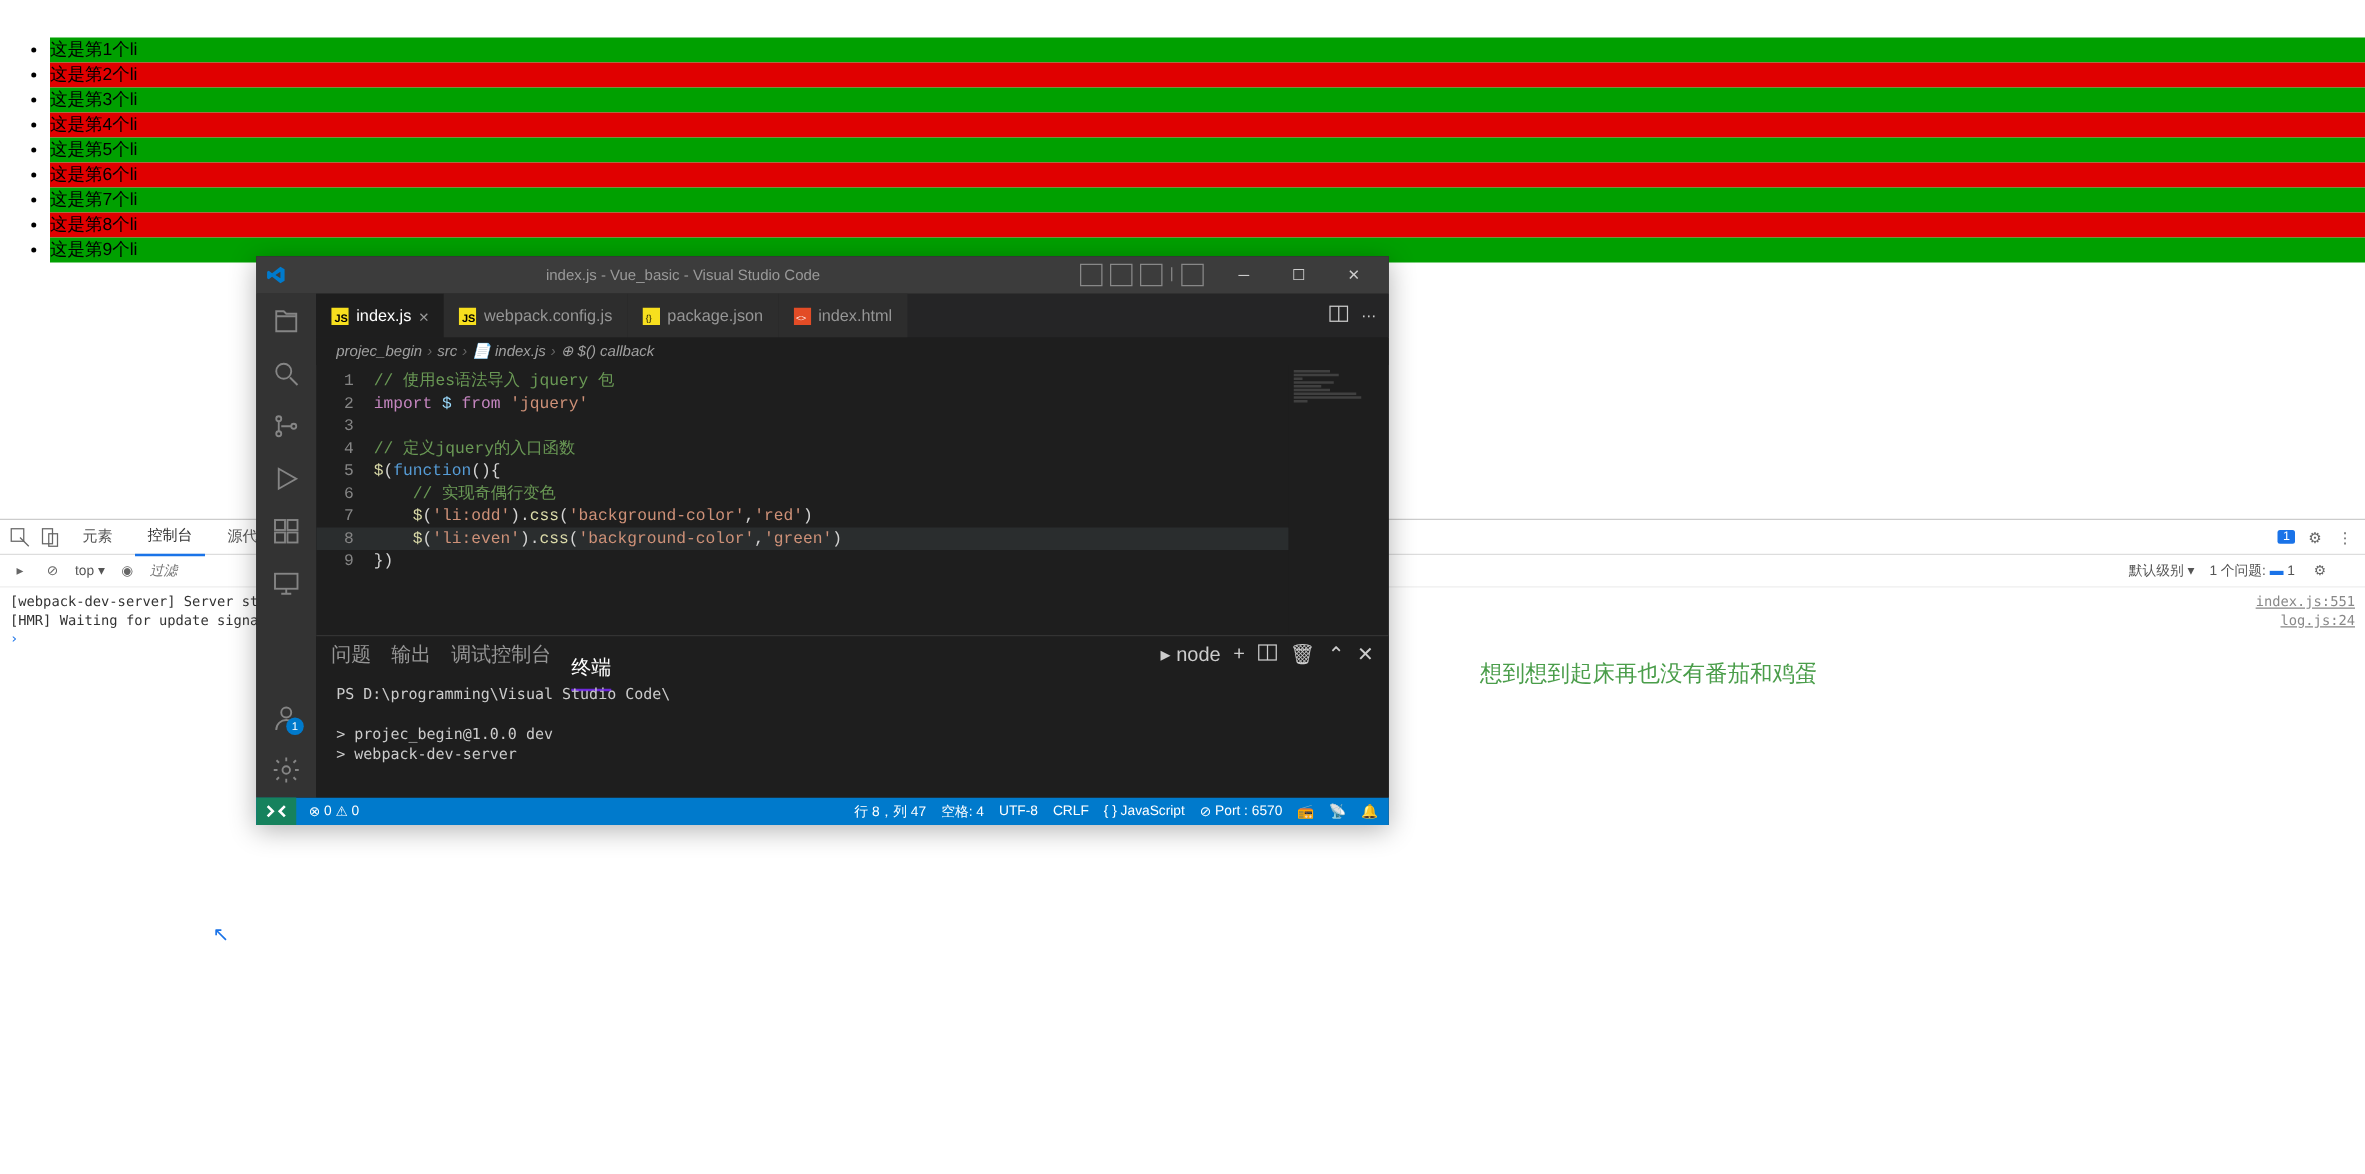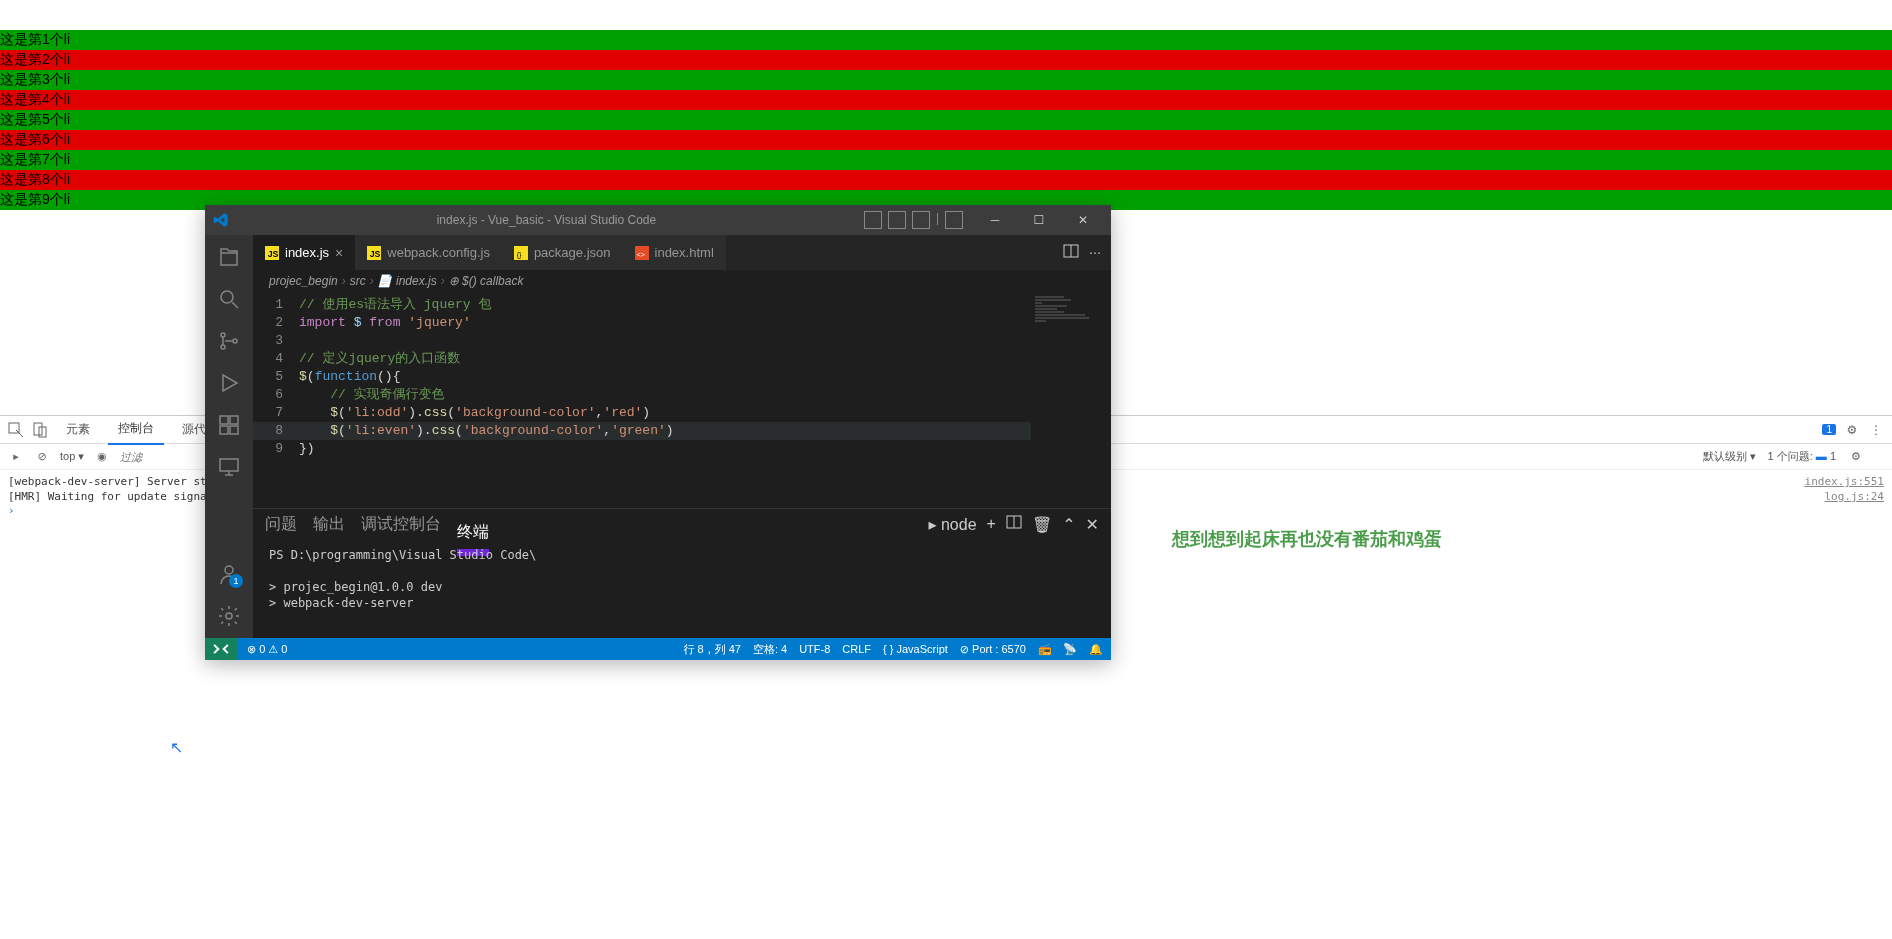--- a/index.html
+++ b/index.html
@@ -1,20 +1,20 @@
 <!DOCTYPE html>
 <html><head>
   <meta charset="utf-8">
   <style>
     * { margin: 0; padding: 0; box-sizing: border-box; }
     body { font-family: -apple-system, "Segoe UI", sans-serif; font-size: 12px; background: #fff; position: relative; width: 1892px; height: 939px; overflow: hidden; }
     
     
     .page-content { padding: 30px 0 0 0; }
-    .page-content ul { list-style: disc; }
+    .page-content ul { list-style: disc; padding-left: 40px; }
     .page-content li { font-size: 14px; padding: 1px 0; }
     .page-content li.odd { background: #e00000; }
     .page-content li.even { background: #00a000; }
     
     
     .devtools { position: absolute; top: 415px; left: 0; right: 0; bottom: 0; background: #fff; border-top: 1px solid #ccc; }
     .dt-tabs { height: 28px; border-bottom: 1px solid #ddd; display: flex; align-items: center; padding: 0 8px; gap: 8px; }
     .dt-icon { width: 16px; height: 16px; display: flex; align-items: center; justify-content: center; color: #666; cursor: pointer; }
     .dt-tab { padding: 6px 10px; color: #555; cursor: pointer; font-size: 12px; }
     .dt-tab.active { color: #333; border-bottom: 2px solid #1a73e8; }
@@ -71,32 +71,32 @@
     .tk-punc { color: #d4d4d4; }
     .tk-func { color: #dcdcaa; }
     .tk-blue { color: #569cd6; }
     .vs-minimap { width: 80px; background: #1e1e1e; }
     .vs-minimap-content { margin: 4px; }
     .vs-mini-line { height: 2px; margin-bottom: 1px; background: #404040; }
     
     .vs-panel { height: 130px; border-top: 1px solid #333; background: #1e1e1e; display: flex; flex-direction: column; }
     .vs-panel-tabs { height: 30px; display: flex; align-items: center; padding: 0 12px; gap: 16px; font-size: 16px; }
     .vs-panel-tab { color: #969696; cursor: pointer; padding: 6px 0; }
-    .vs-panel-tab.active { color: #fff; border-bottom: 7px solid #6d28d9; margin-top: 23px; }
+    .vs-panel-tab.active { color: #fff; border-bottom: 2px solid #6d28d9; margin-top: 23px; }
     .vs-panel-right { margin-left: auto; display: flex; gap: 10px; align-items: center; color: #ccc; }
     .vs-terminal { flex: 1; padding: 8px 16px; font-family: Consolas, monospace; font-size: 12px; color: #ccc; line-height: 16px; }
     
     .vs-statusbar { height: 22px; background: #007acc; color: #fff; display: flex; align-items: center; padding: 0 8px; gap: 12px; font-size: 11px; }
     .vs-sb-left { display: flex; gap: 10px; align-items: center; }
     .vs-sb-right { margin-left: auto; display: flex; gap: 12px; align-items: center; }
     .vs-sb-item { cursor: pointer; display: flex; align-items: center; gap: 3px; }
     .vs-remote { background: #16825d; height: 22px; width: 32px; margin-left: -8px; display: flex; align-items: center; justify-content: center; }
     
     
-    .watermark { position: absolute; top: 527px; right: 450px; font-size: 18px; font-weight: bold; color: #4a9d4a; text-shadow: 1px 1px 0 #fff, -1px -1px 0 #fff; }
+    .watermark { position: absolute; top: 527px; right: 438px; font-size: 18px; font-weight: normal; color: #4a9d4a; text-shadow: 1px 1px 0 #fff, -1px -1px 0 #fff; }
     
     
     .mouse-cursor { position: absolute; top: 738px; left: 170px; font-size: 16px; color: #1a73e8; }
     
     svg { width: 100%; height: 100%; }
     .icon-svg { width: 16px; height: 16px; }
   </style>
 </head>
 <body>
 

